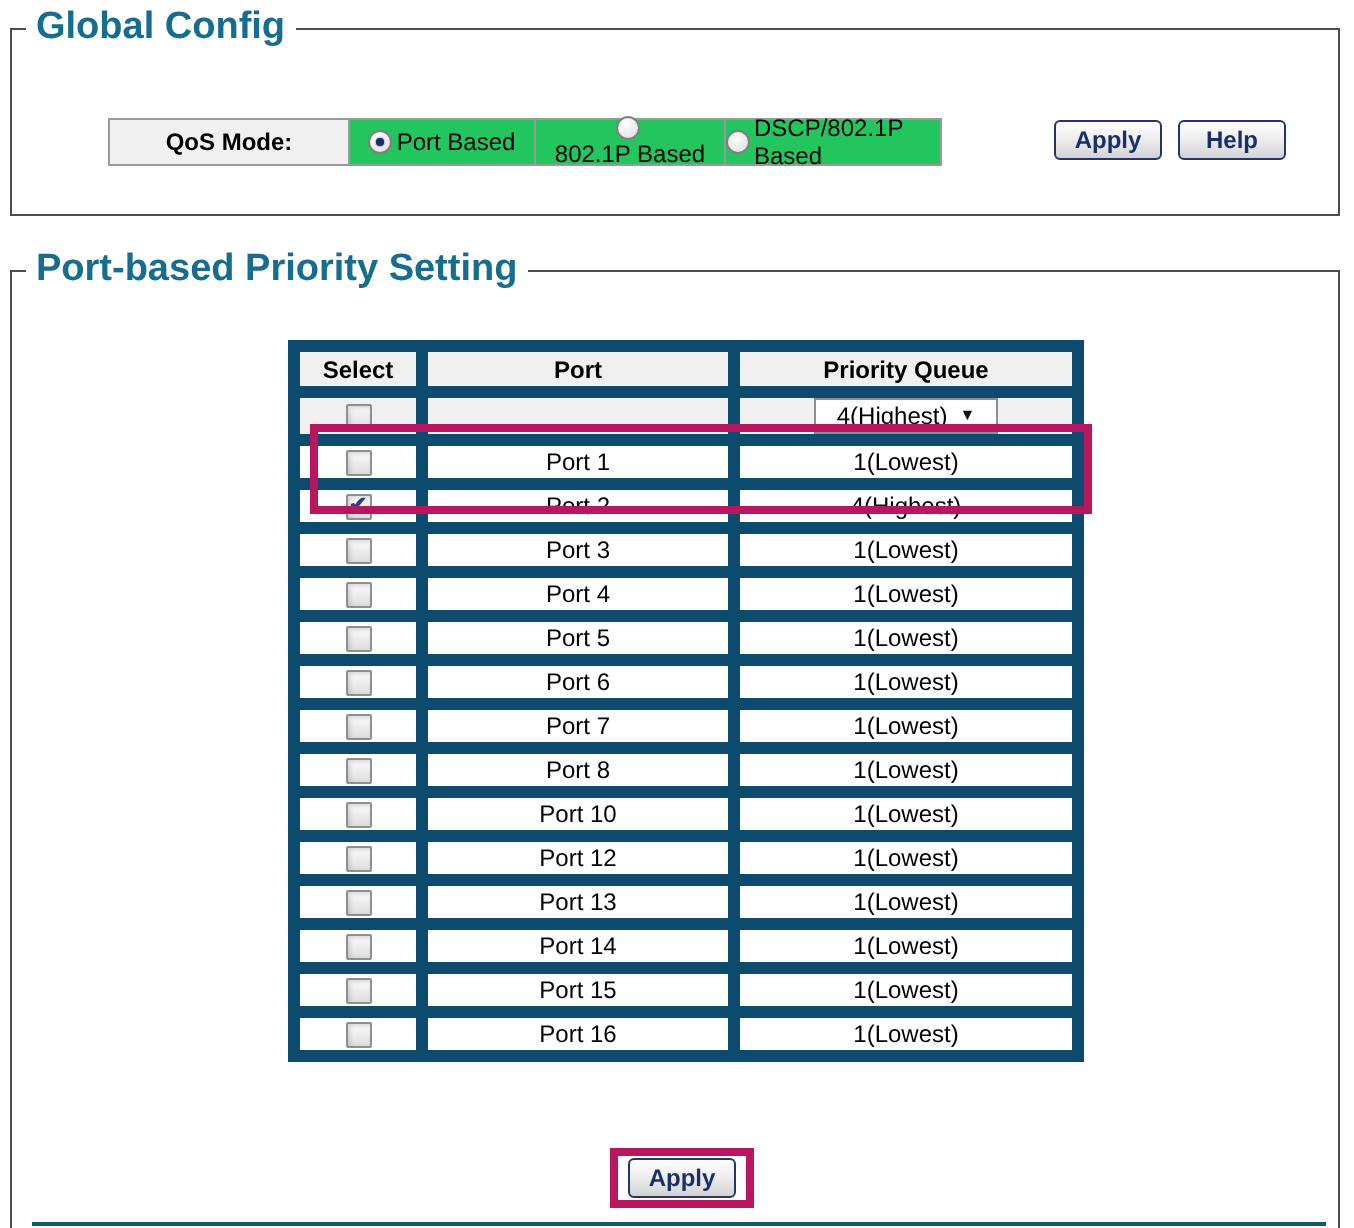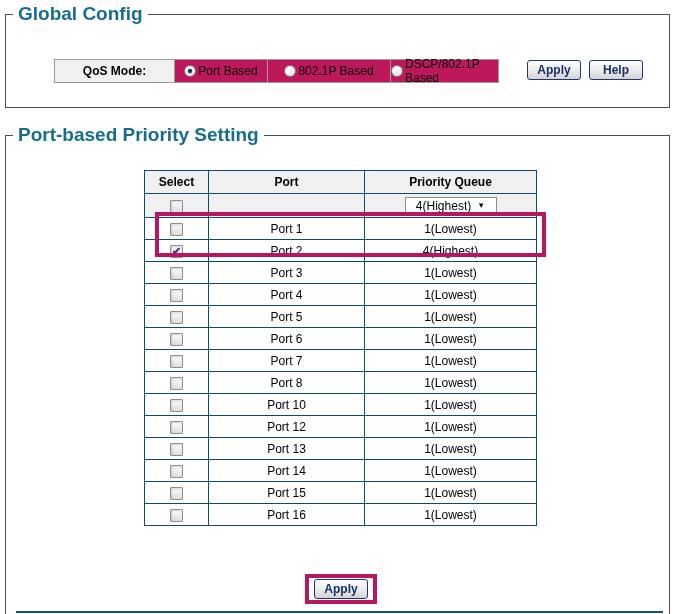--- a/index.html
+++ b/index.html
@@ -18,26 +18,26 @@
     position:absolute; top:-10px; left:7px; background:#fff; padding:0 5px;
     font-size:19px; font-weight:bold; color:var(--accent); white-space:nowrap; line-height:18px;
   }
   #group-global{left:5px; top:14px; width:665px; height:94px;}
   #group-priority{left:5px; top:135px; width:665px; height:500px;}
 
   
   .qos-row{position:absolute; left:8px; top:44px; display:flex;padding-left:40px;}
   .qcell{
     height:24px; border:1px solid #9a9a9a; margin-left:-1px;
-    display:flex; align-items:center; justify-content:center; background:#be185d;
+    display:flex; align-items:center; justify-content:center; background:#22c55e;
   }
   .qcell.first{margin-left:0; background:#f0f0f0; font-weight:bold;}
   .q-label{width:121px;}
   .q-opt1{width:94px;}
-  .q-opt2{width:124px;}
+  .q-opt2{width:96px;flex-direction:column;}
   .q-opt3{width:109px;}
   .radio{
     width:12px; height:12px; border:1px solid #7e7e7e; border-radius:50%;
     background:radial-gradient(circle at 35% 30%, #ffffff, #dcdcdc);
     display:inline-block; position:relative; margin-right:2px; flex:0 0 auto; cursor:pointer;
   }
   .radio.selected::after{
     content:""; position:absolute; left:3px; top:3px; width:4px; height:4px;
     border-radius:50%; background:#1e2a6e; box-shadow:0 0 1px #1e2a6e;
   }
@@ -51,21 +51,21 @@
   }
   #btn-apply-global{left:521px; top:45px;}
   #btn-help{left:583px; top:45px;}
   #btn-apply-table{left:308px; top:443px;}
 
   
   .port-table{
     position:absolute; left:138px; top:34px; border-collapse:collapse; table-layout:fixed;
   }
   .port-table th,.port-table td{
-    border:1px solid #0c4a6e; text-align:center; vertical-align:middle;
+    border:6px solid #0c4a6e; text-align:center; vertical-align:middle;
     font-size:12px; padding:0; overflow:hidden;
   }
   .port-table th{height:23px; background:#f0f0f0; font-weight:bold;}
   .c-sel{width:64px;}
   .c-port{width:156px;}
   .c-queue{width:172px;}
   tr.bulk-row td{height:24px; background:#f0f0f0;}
   tr.port-row td{height:22px; background:#fff;}
 
   .cb{

